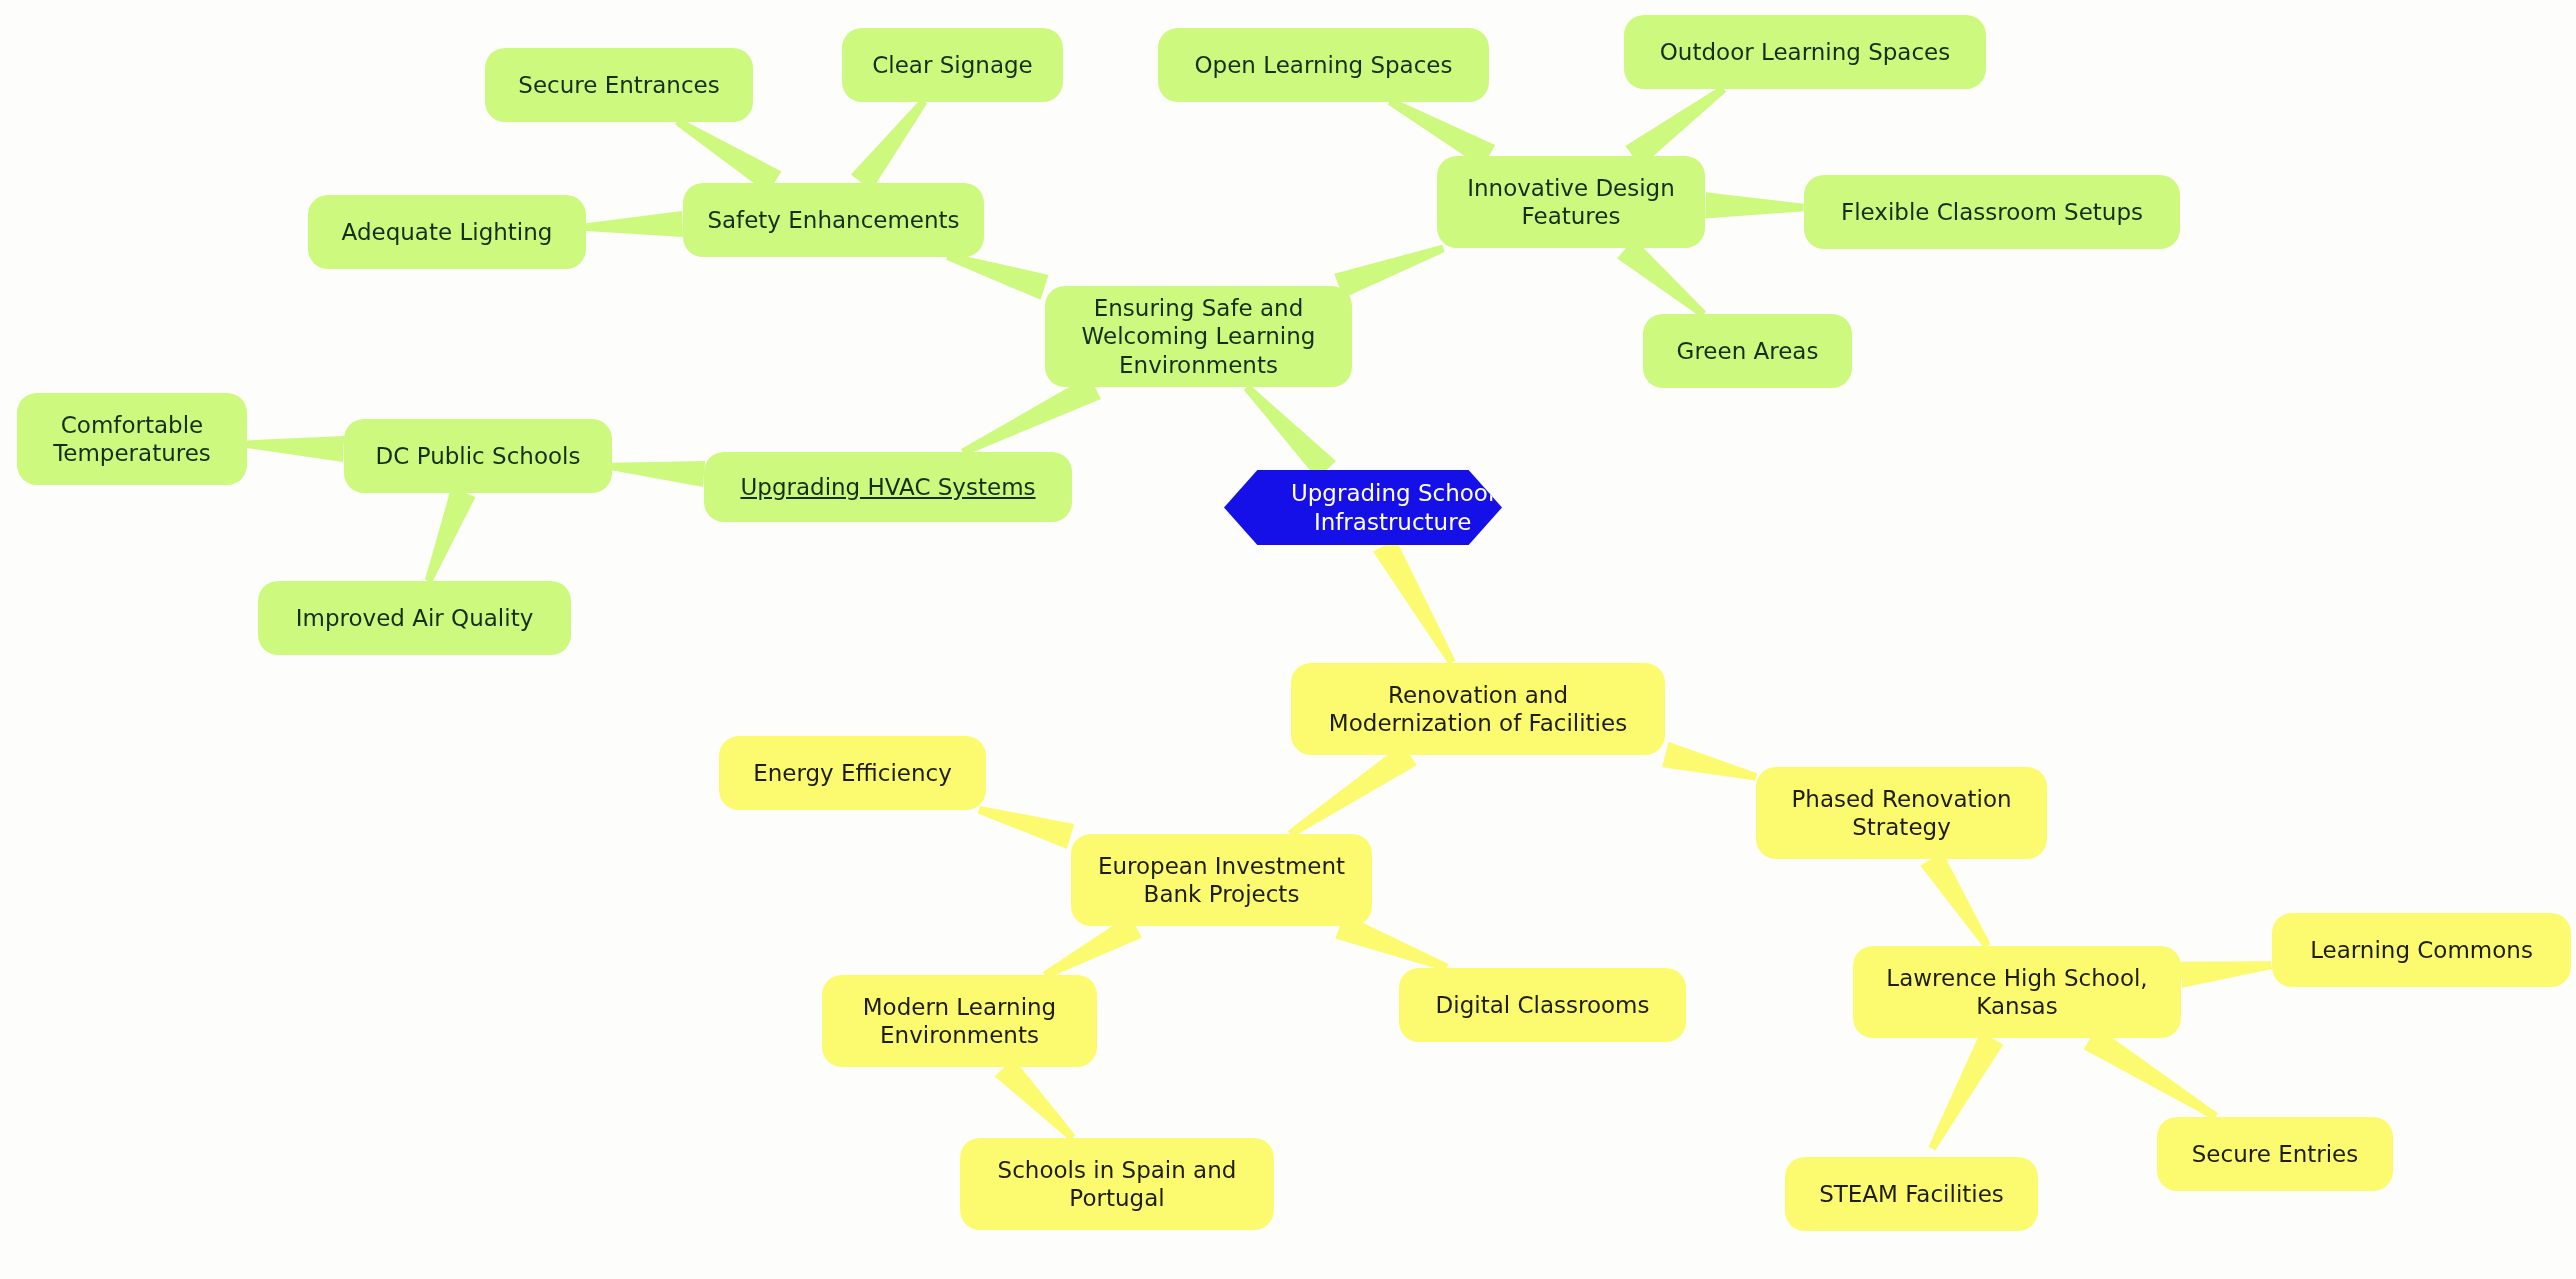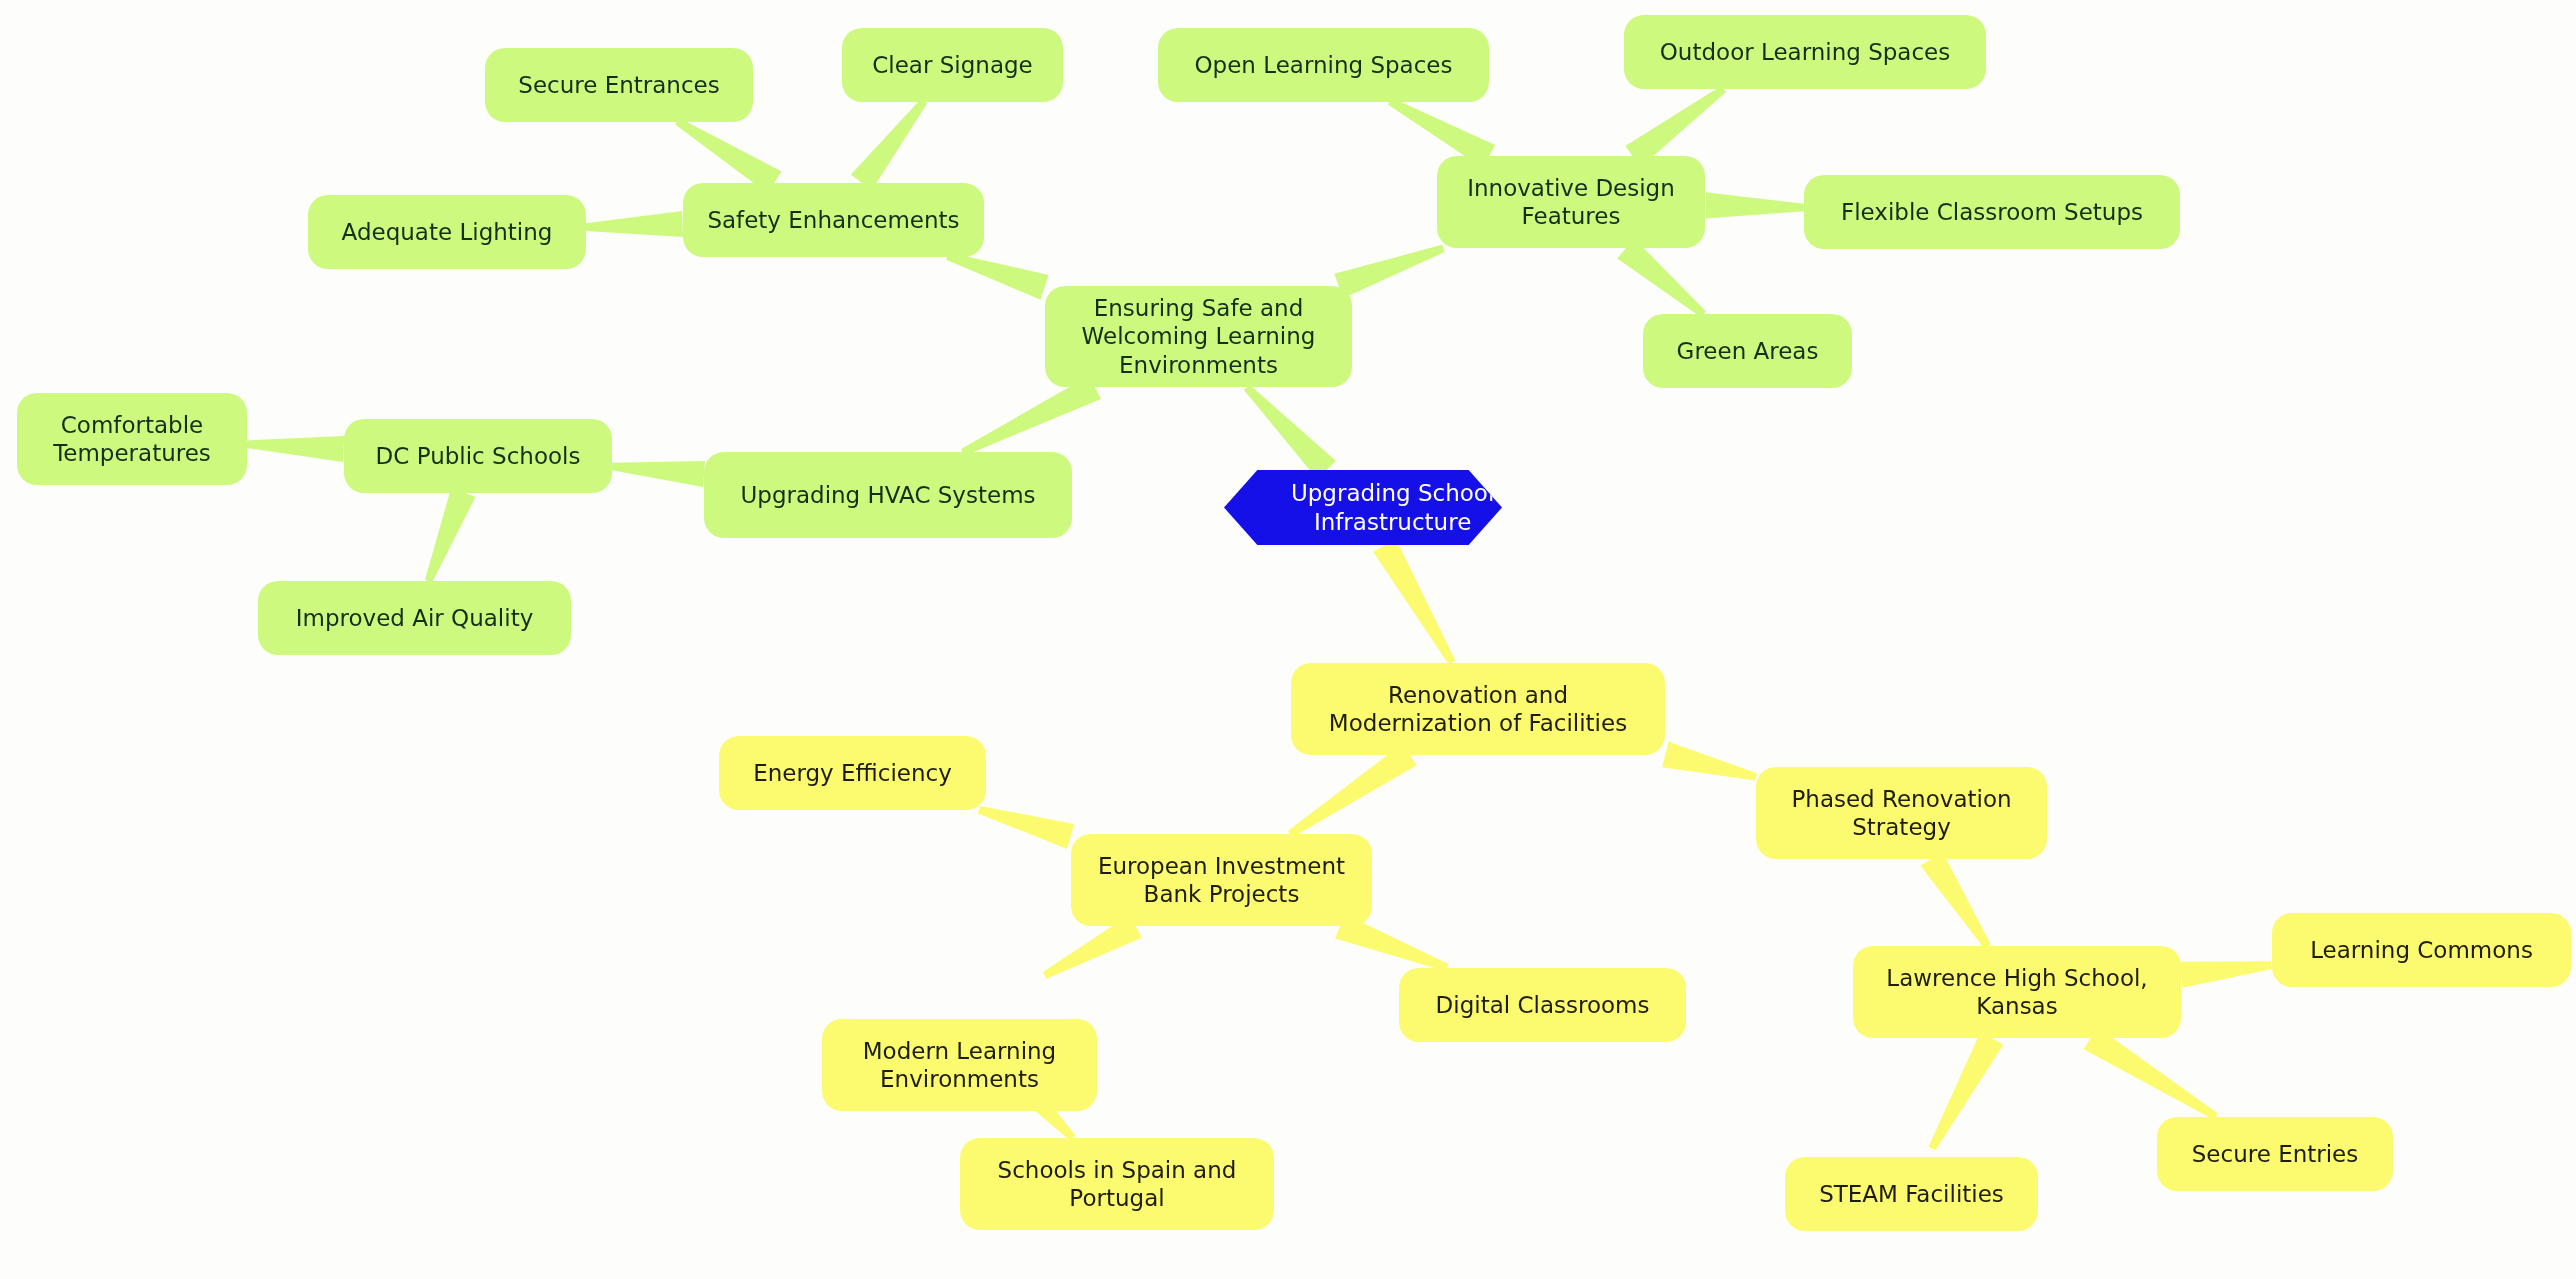--- a/index.html
+++ b/index.html
@@ -85,21 +85,21 @@
   <div id="node-layer">
       <div class="node root" style="left: 1224px; top: 470px; width: 278px; height: 75px; font-size: 23px;"><span>Upgrading School
 Infrastructure</span></div>
       <div class="node green" style="left: 1045px; top: 286px; width: 307px; height: 101px; font-size: 23px;"><span>Ensuring Safe and
 Welcoming Learning
 Environments</span></div>
       <div class="node green" style="left: 683px; top: 183px; width: 301px; height: 74px; font-size: 23px;"><span>Safety Enhancements</span></div>
       <div class="node green" style="left: 485px; top: 48px; width: 268px; height: 74px; font-size: 23px;"><span>Secure Entrances</span></div>
       <div class="node green" style="left: 842px; top: 28px; width: 221px; height: 74px; font-size: 23px;"><span>Clear Signage</span></div>
       <div class="node green" style="left: 308px; top: 195px; width: 278px; height: 74px; font-size: 23px;"><span>Adequate Lighting</span></div>
-      <div class="node green" style="left: 704px; top: 452px; width: 368px; height: 86px; font-size: 23px;"><span>Upgrading HVAC Systems</span></div>
+      <div class="node green" style="left: 704px; top: 452px; width: 368px; height: 70px; font-size: 23px; text-decoration: underline;"><span>Upgrading HVAC Systems</span></div>
       <div class="node green" style="left: 344px; top: 419px; width: 268px; height: 74px; font-size: 23px;"><span>DC Public Schools</span></div>
       <div class="node green" style="left: 17px; top: 393px; width: 230px; height: 92px; font-size: 23px;"><span>Comfortable
 Temperatures</span></div>
       <div class="node green" style="left: 258px; top: 581px; width: 313px; height: 74px; font-size: 23px;"><span>Improved Air Quality</span></div>
       <div class="node green" style="left: 1437px; top: 156px; width: 268px; height: 92px; font-size: 23px;"><span>Innovative Design
 Features</span></div>
       <div class="node green" style="left: 1158px; top: 28px; width: 331px; height: 74px; font-size: 23px;"><span>Open Learning Spaces</span></div>
       <div class="node green" style="left: 1592px; top: 15.3px; width: 362px; height: 74px; font-size: 23px; margin-left: 32px;"><span>Outdoor Learning Spaces</span></div>
       <div class="node green" style="left: 1804px; top: 175px; width: 376px; height: 74px; font-size: 23px;"><span>Flexible Classroom Setups</span></div>
       <div class="node green" style="left: 1643px; top: 314px; width: 209px; height: 74px; font-size: 23px;"><span>Green Areas</span></div>
@@ -108,20 +108,20 @@
       <div class="node yellow" style="left: 1756px; top: 767px; width: 291px; height: 92px; font-size: 23px;"><span>Phased Renovation
 Strategy</span></div>
       <div class="node yellow" style="left: 1853px; top: 946px; width: 328px; height: 92px; font-size: 23px;"><span>Lawrence High School,
 Kansas</span></div>
       <div class="node yellow" style="left: 2272px; top: 913px; width: 299px; height: 74px; font-size: 23px;"><span>Learning Commons</span></div>
       <div class="node yellow" style="left: 2157px; top: 1117px; width: 236px; height: 74px; font-size: 23px;"><span>Secure Entries</span></div>
       <div class="node yellow" style="left: 1785px; top: 1149px; width: 253px; height: 74px; font-size: 23px; margin-top: 8px;"><span>STEAM Facilities</span></div>
       <div class="node yellow" style="left: 1071px; top: 834px; width: 301px; height: 92px; font-size: 23px;"><span>European Investment
 Bank Projects</span></div>
       <div class="node yellow" style="left: 719px; top: 736px; width: 267px; height: 74px; font-size: 23px;"><span>Energy Efficiency</span></div>
-      <div class="node yellow" style="left: 822px; top: 1019px; width: 275px; height: 92px; font-size: 23px;"><span>Modern Learning
+      <div class="node yellow" style="left: 822px; top: 975px; width: 275px; height: 92px; font-size: 23px;"><span>Modern Learning
 Environments</span></div>
       <div class="node yellow" style="left: 960px; top: 1138px; width: 314px; height: 92px; font-size: 23px;"><span>Schools in Spain and
 Portugal</span></div>
       <div class="node yellow" style="left: 1399px; top: 968px; width: 287px; height: 74px; font-size: 23px;"><span>Digital Classrooms</span></div>
     </div>
 </div>
 
 
 </body></html>

